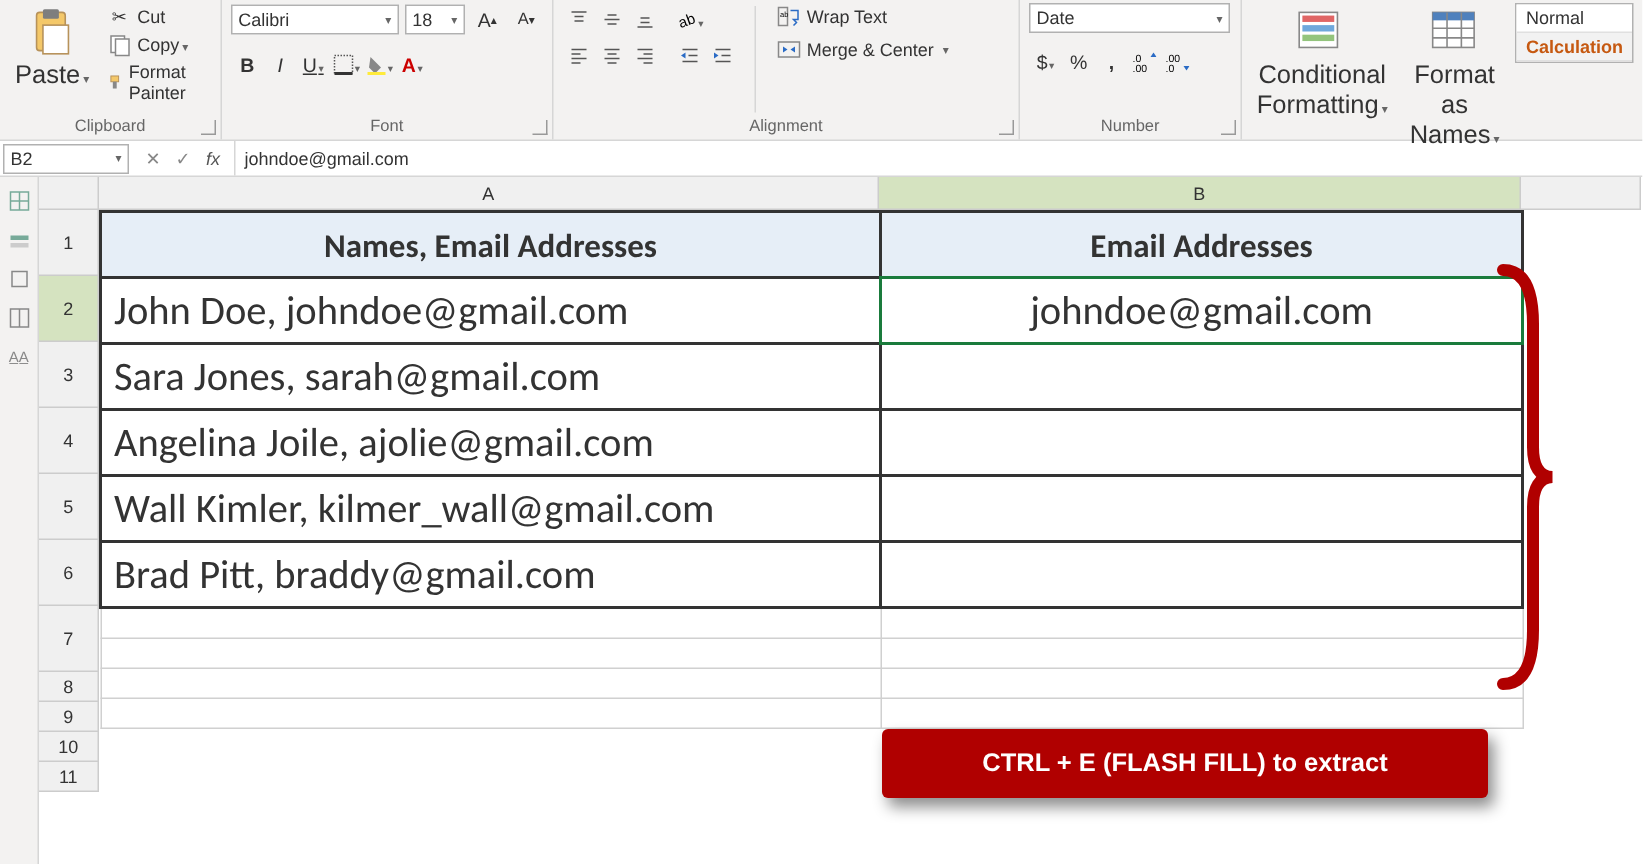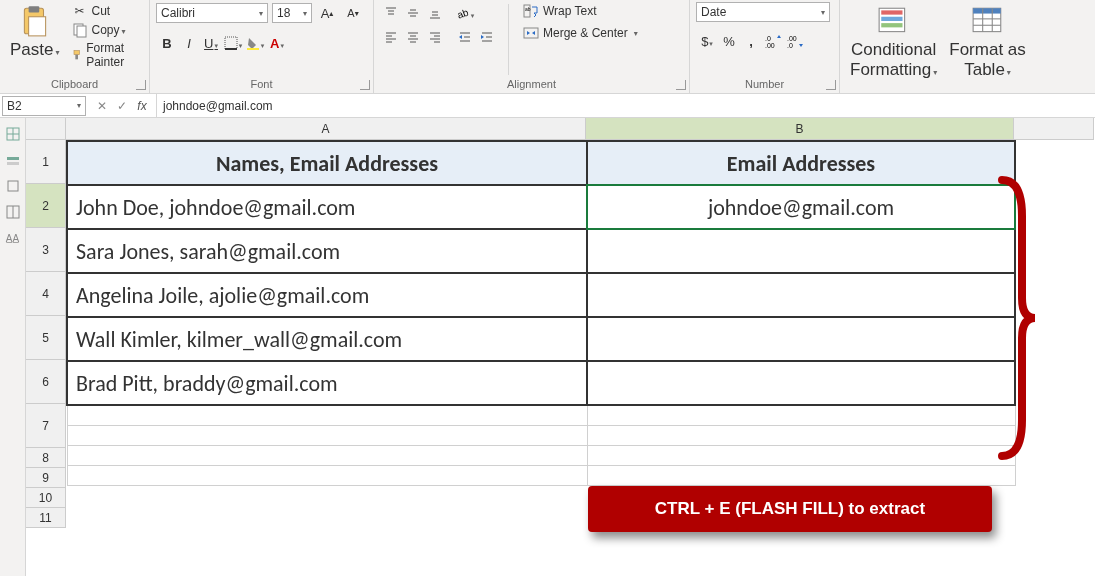--- a/index.html
+++ b/index.html
@@ -47,21 +47,21 @@
 .colheads{display:flex;position:absolute;top:0;left:0;height:22px;}
 .rowheads{position:absolute;top:22px;left:0;width:40px;}
 .cornercell{position:absolute;top:0;left:0;width:40px;height:22px;background:#f0f0f0;border-right:1px solid #ccc;border-bottom:1px solid #ccc;}
 .colhead{background:#f0f0f0;border-right:1px solid #ccc;border-bottom:1px solid #ccc;display:flex;align-items:center;justify-content:center;font-size:12px;color:#333;height:22px;}
 .rowhead{background:#f0f0f0;border-right:1px solid #ccc;border-bottom:1px solid #ccc;display:flex;align-items:center;justify-content:center;font-size:12px;color:#333;width:40px;}
 .rowhead.sel-rh{background:#d5e3c0;}
 .cells{position:absolute;top:22px;left:40px;}
 table.sheet{border-collapse:collapse;}
 table.sheet td{border:1px solid #d0d0d0;padding:0 8px;vertical-align:middle;font-family:Calibri,sans-serif;}
 td.hdr{background:#e6eef7;font-weight:700;text-align:center;font-size:22px;}
-td.data{font-size:22px;text-align:left;margin-top:36px;}
+td.data{font-size:27px;text-align:left;margin-top:36px;}
 td.data.center{text-align:center;}
 td.seltd{outline:2px solid #1a7b3c;outline-offset:-1px;}
 td.blank{font-size:12px;}
 .colA{width:520px;}
 .colB{width:428px;}
 .rh-big{height:44px;}
 .rh-sm{height:20px;}
 
 
 .brace{position:absolute;right:58px;top:176px;width:40px;height:284px;color:#b00000;}
@@ -310,21 +310,25 @@
             <svg viewBox="0 0 32 32">
               <rect x="2" y="4" width="26" height="22" fill="#fff" stroke="#888"></rect>
               <rect x="2" y="4" width="26" height="5" fill="#4f81bd"></rect>
               <line x1="2" y1="14" x2="28" y2="14" stroke="#888"></line>
               <line x1="2" y1="20" x2="28" y2="20" stroke="#888"></line>
               <line x1="11" y1="4" x2="11" y2="26" stroke="#888"></line>
               <line x1="20" y1="4" x2="20" y2="26" stroke="#888"></line>
             </svg>
           </span>
         <span class="dd-arrow" style="white-space:pre-line">Format as
-Table</span>
+Names</span>
+      </div>
+      <div class="styles-box">
+        <div class="style-normal">Normal</div>
+        <div class="style-calc">Calculation</div>
       </div>
     </div>
     <div class="group-label">&nbsp;</div>
   </div>
 </div>
 
 <div class="fbar-row">
   <div class="namebox">
     <span>B2</span>
     <span style="font-size:8px;color:#666">▾</span>

